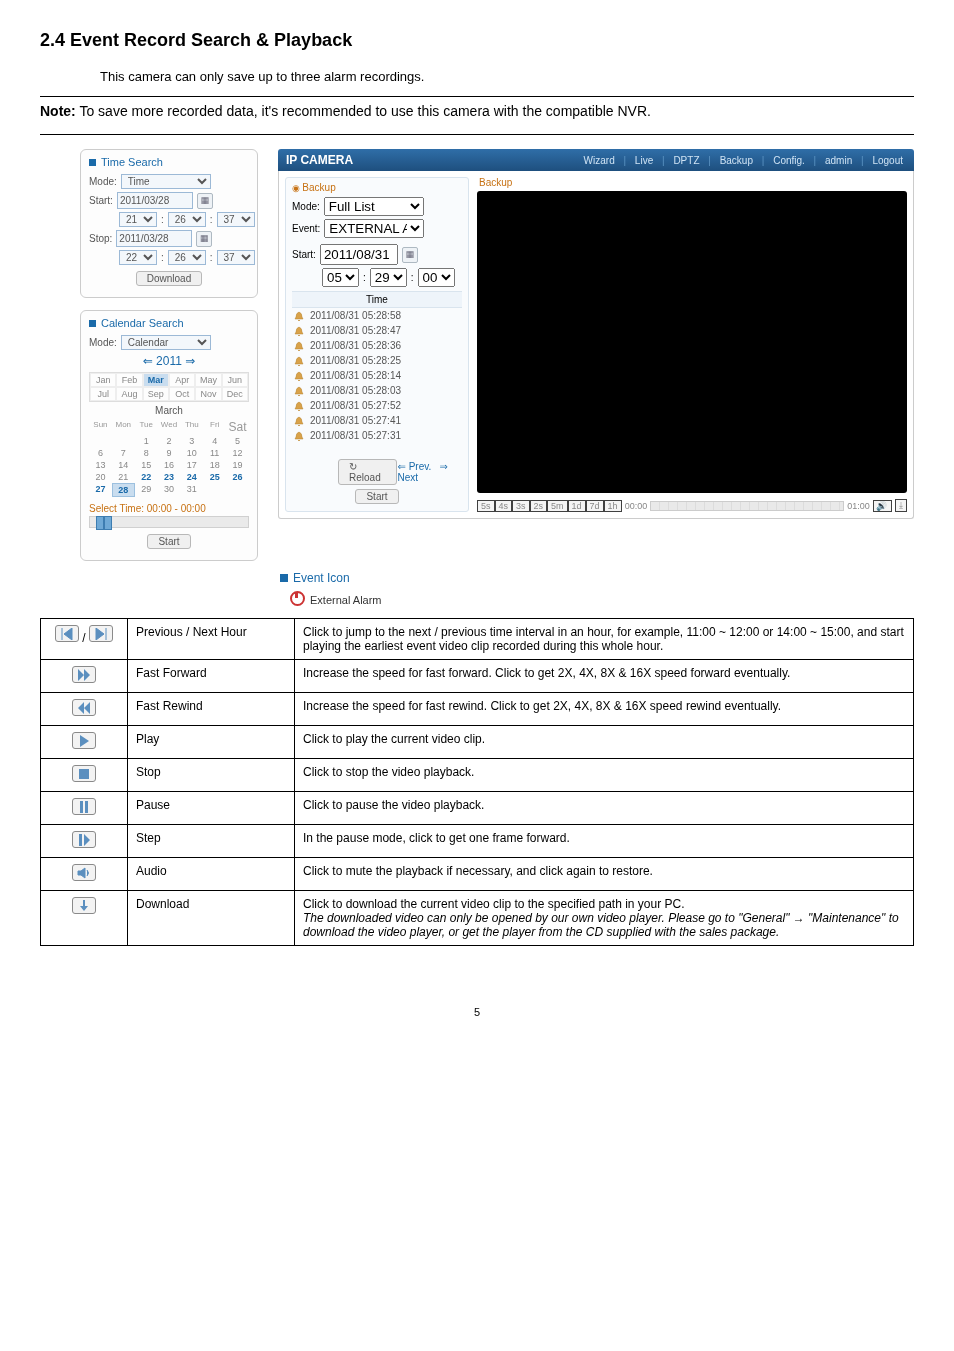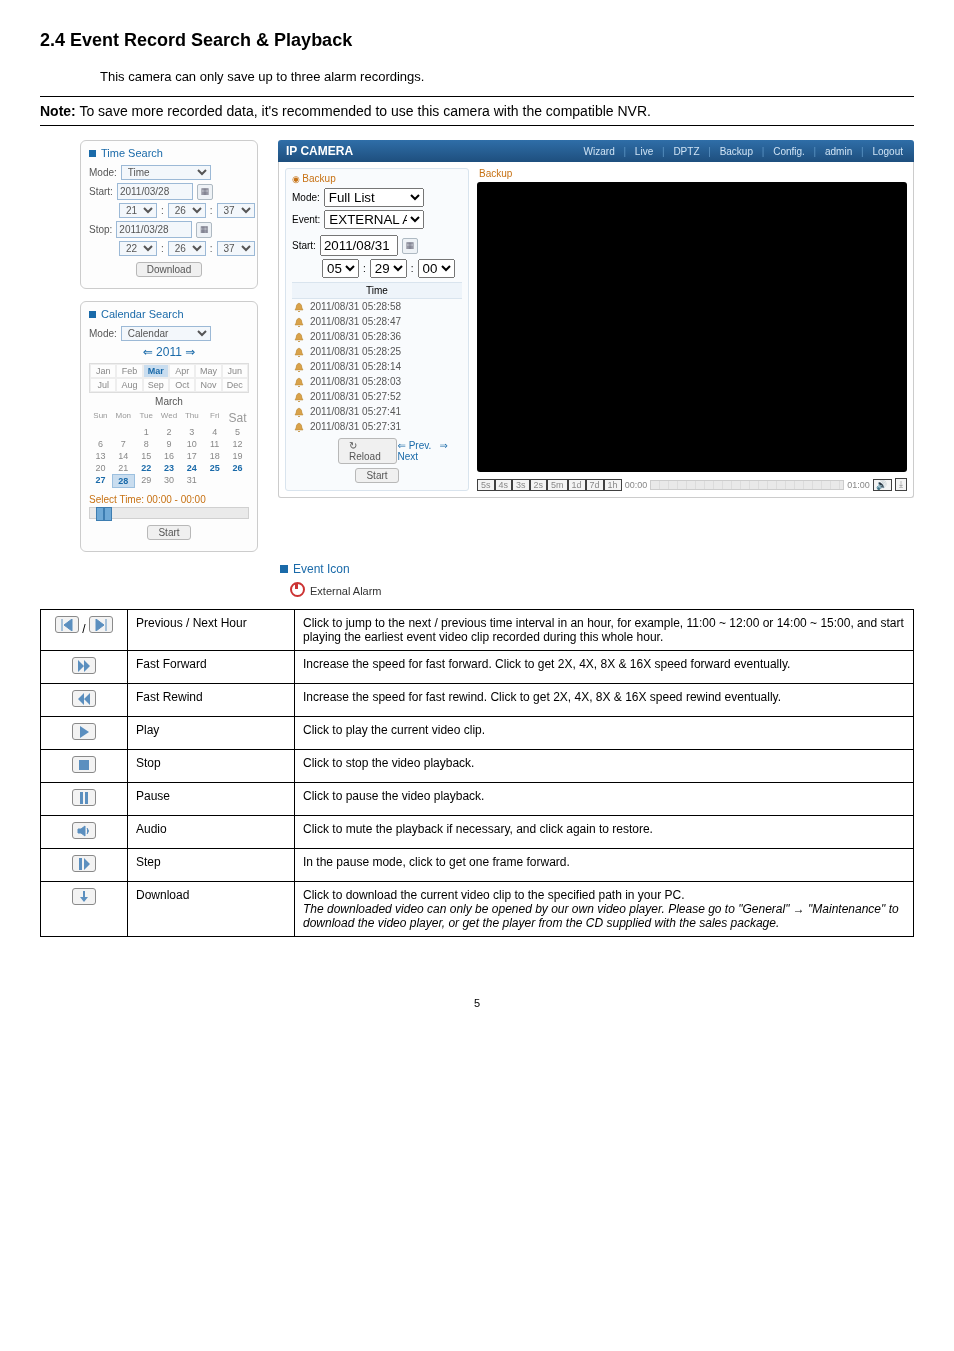--- a/index.html
+++ b/index.html
@@ -17,21 +17,21 @@
     font-weight: bold;
     margin: 0 0 18px 0;
   }
   .intro {
     font-size: 13px;
     margin: 0 0 12px 60px;
   }
   .note-line {
     font-size: 14px;
     margin: 0 0 0 0;
-    padding-bottom: 6px;
+    padding-bottom: 15px;
     border-bottom: 1px solid #000;
     border-top: 1px solid #000;
     padding-top: 6px;
   }
   .note-line b { font-weight: bold; }
   .screenshots-row {
     display: flex;
     gap: 20px;
     margin: 14px 0 10px 40px;
     align-items: flex-start;
@@ -171,21 +171,21 @@
   }
   .bell-icon {
     width:10px; height:10px;
     display:inline-block;
   }
   .bell-icon svg { width:100%; height:100%; }
   .backup-footer {
     display:flex;
     justify-content:space-between;
     align-items:center;
-    margin-top:4px;
+    margin-top:16px;
     font-size:10px;
     padding-left:46px;
   }
   .backup-right {
     flex:1;
     display:flex;
     flex-direction:column;
   }
   .backup-right .tab-label { color:#c77214; font-size:10px; margin:0 0 3px 2px;}
   .video-area {
@@ -557,34 +557,34 @@
         <td><span class="tbl-icon"><svg viewBox="0 0 14 12">
               <use href="#pause"></use>
             </svg></span></td>
         <td>Pause</td>
         <td>
           <div>Click to pause the video playback.</div>
         </td>
       </tr>
       <tr>
         <td><span class="tbl-icon"><svg viewBox="0 0 14 12">
+              <use href="#step"></use>
+            </svg></span></td>
+        <td>Step</td>
+        <td>
+          <div>In the pause mode, click to get one frame forward.</div>
+        </td>
+      </tr>
+      <tr>
+        <td><span class="tbl-icon"><svg viewBox="0 0 14 12">
               <use href="#audio"></use>
             </svg></span></td>
         <td>Audio</td>
         <td>
           <div>Click to mute the playback if necessary, and click again to restore.</div>
-        </td>
-      </tr>
-      <tr>
-        <td><span class="tbl-icon"><svg viewBox="0 0 14 12">
-              <use href="#step"></use>
-            </svg></span></td>
-        <td>Step</td>
-        <td>
-          <div>In the pause mode, click to get one frame forward.</div>
         </td>
       </tr>
       <tr>
         <td><span class="tbl-icon"><svg viewBox="0 0 14 12">
               <use href="#download"></use>
             </svg></span></td>
         <td>Download</td>
         <td>
           <div>Click to download the current video clip to the specified path in your PC.</div>
           <div class="desc-it">The downloaded video can only be opened by our own video player. Please go to "General" → "Maintenance" to download the video player, or get the player from the CD supplied with the sales package.</div>

